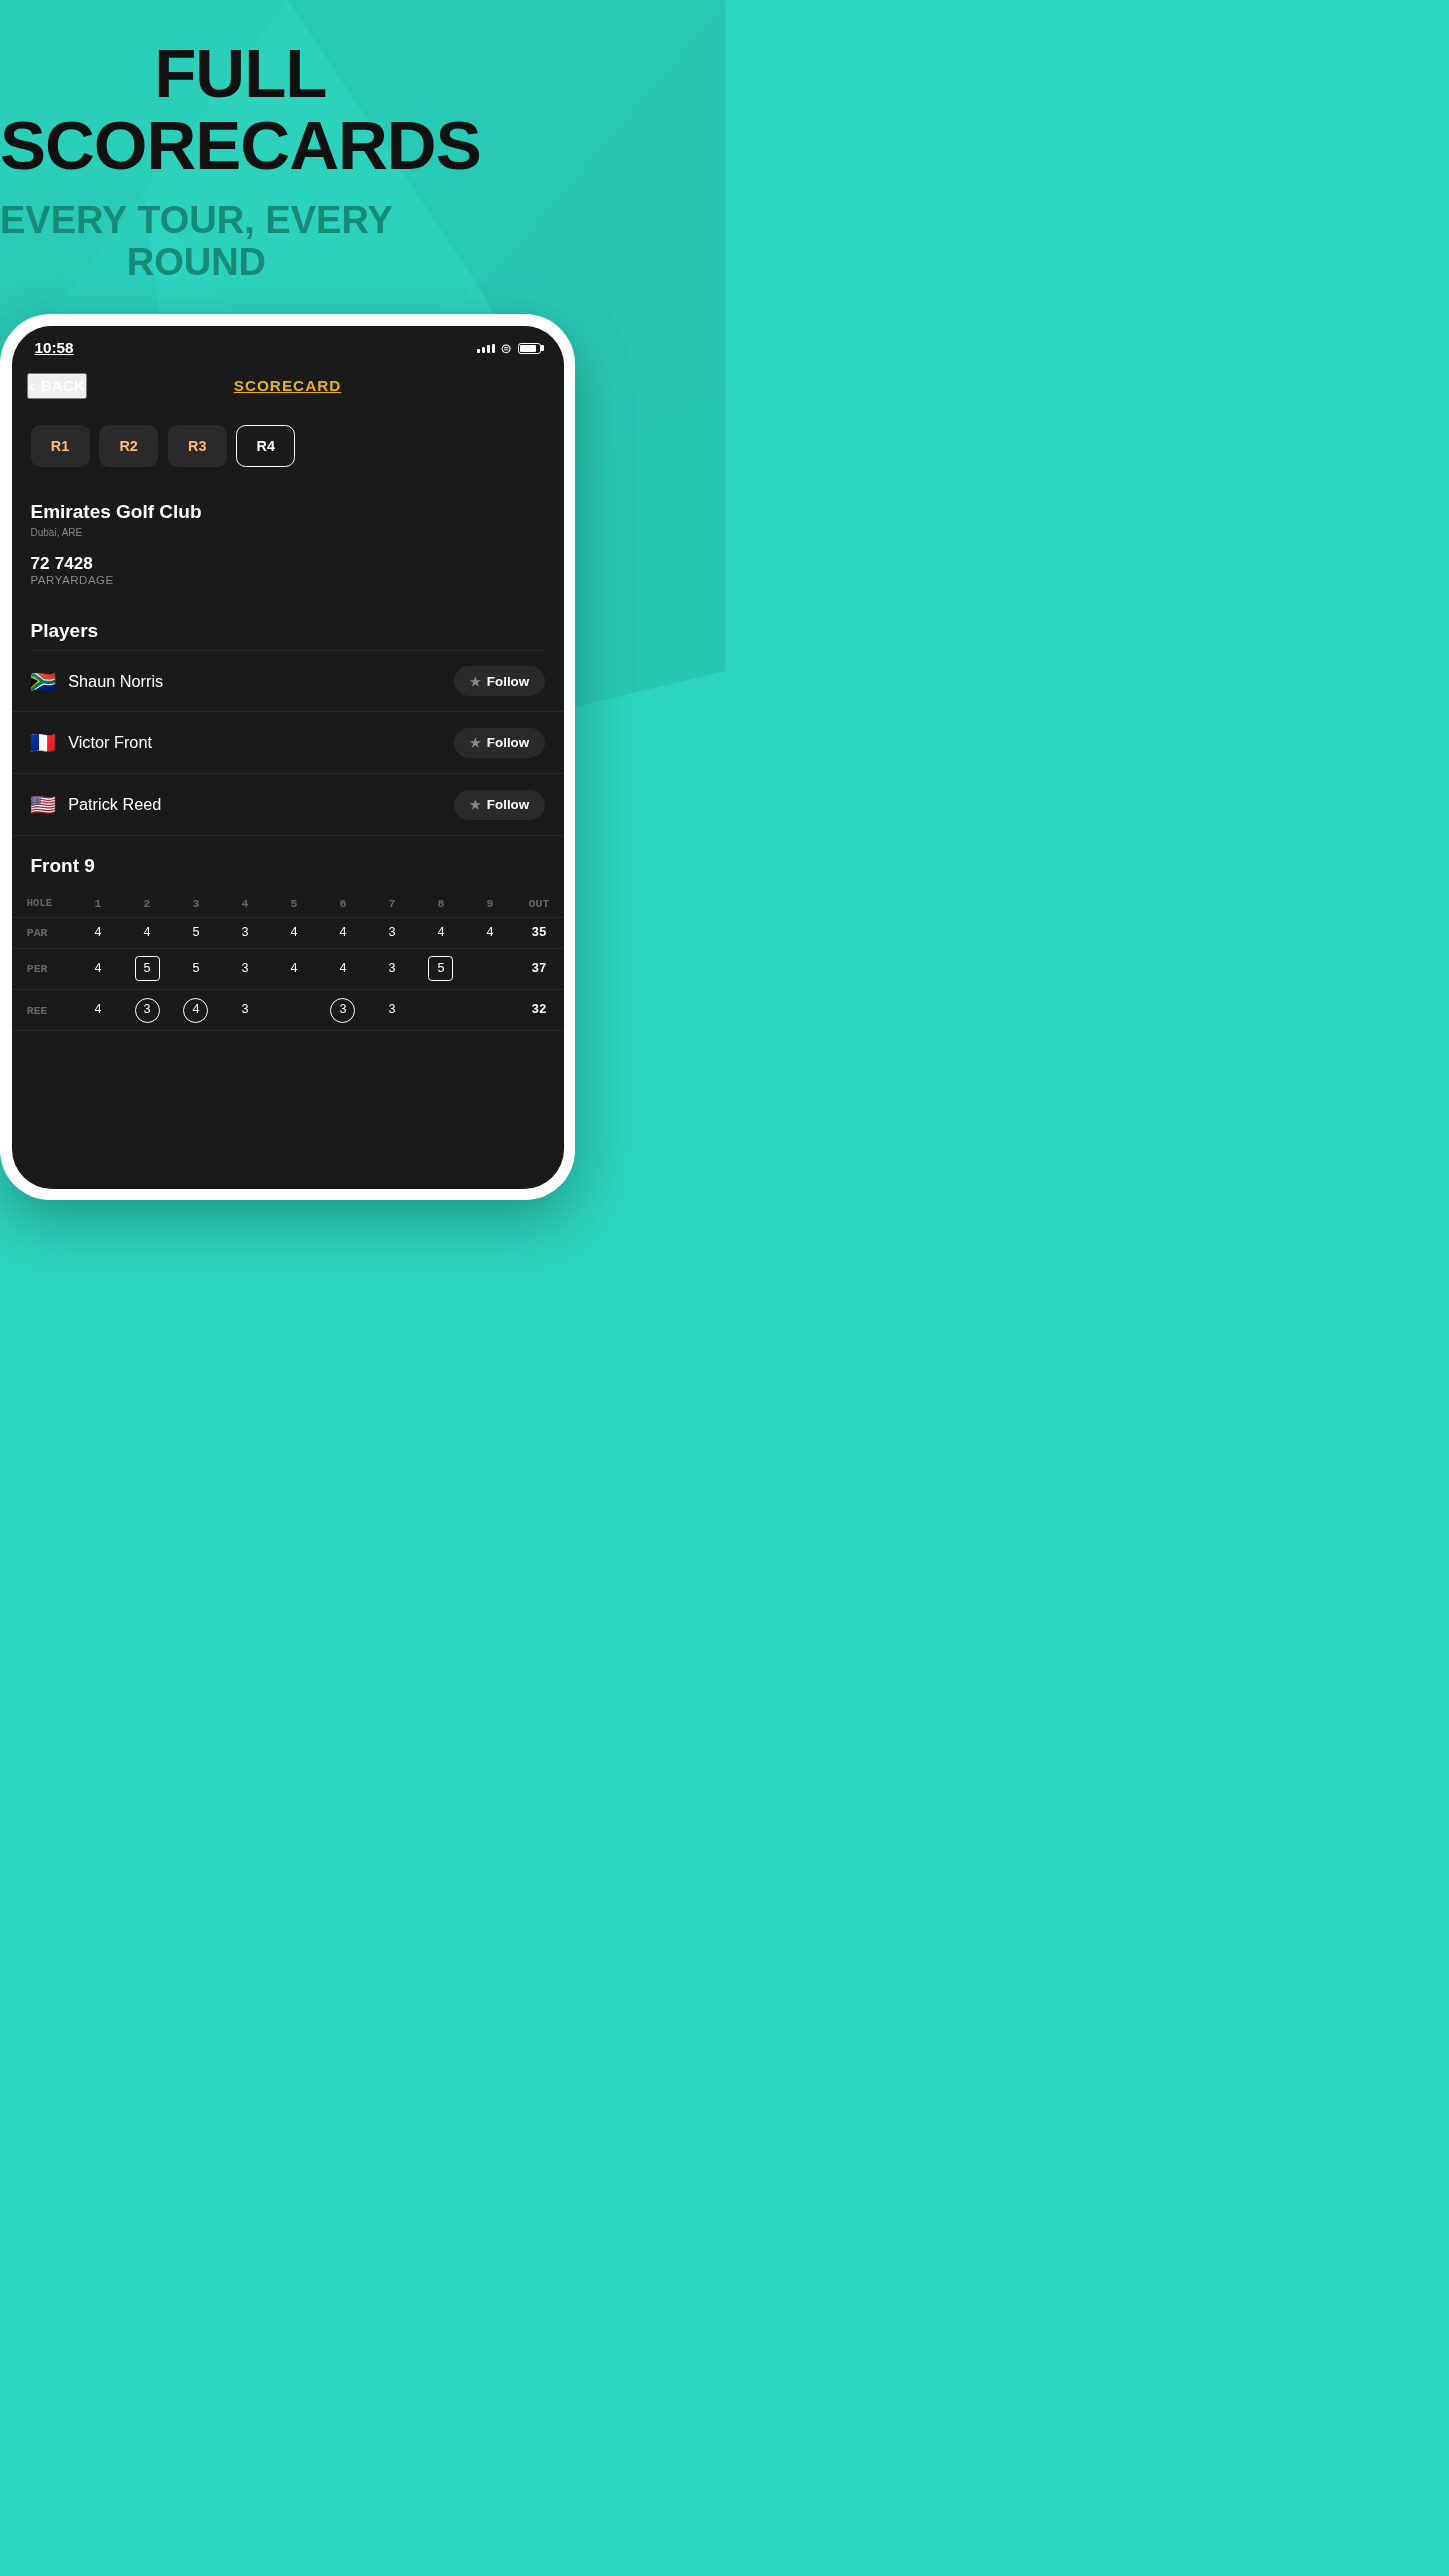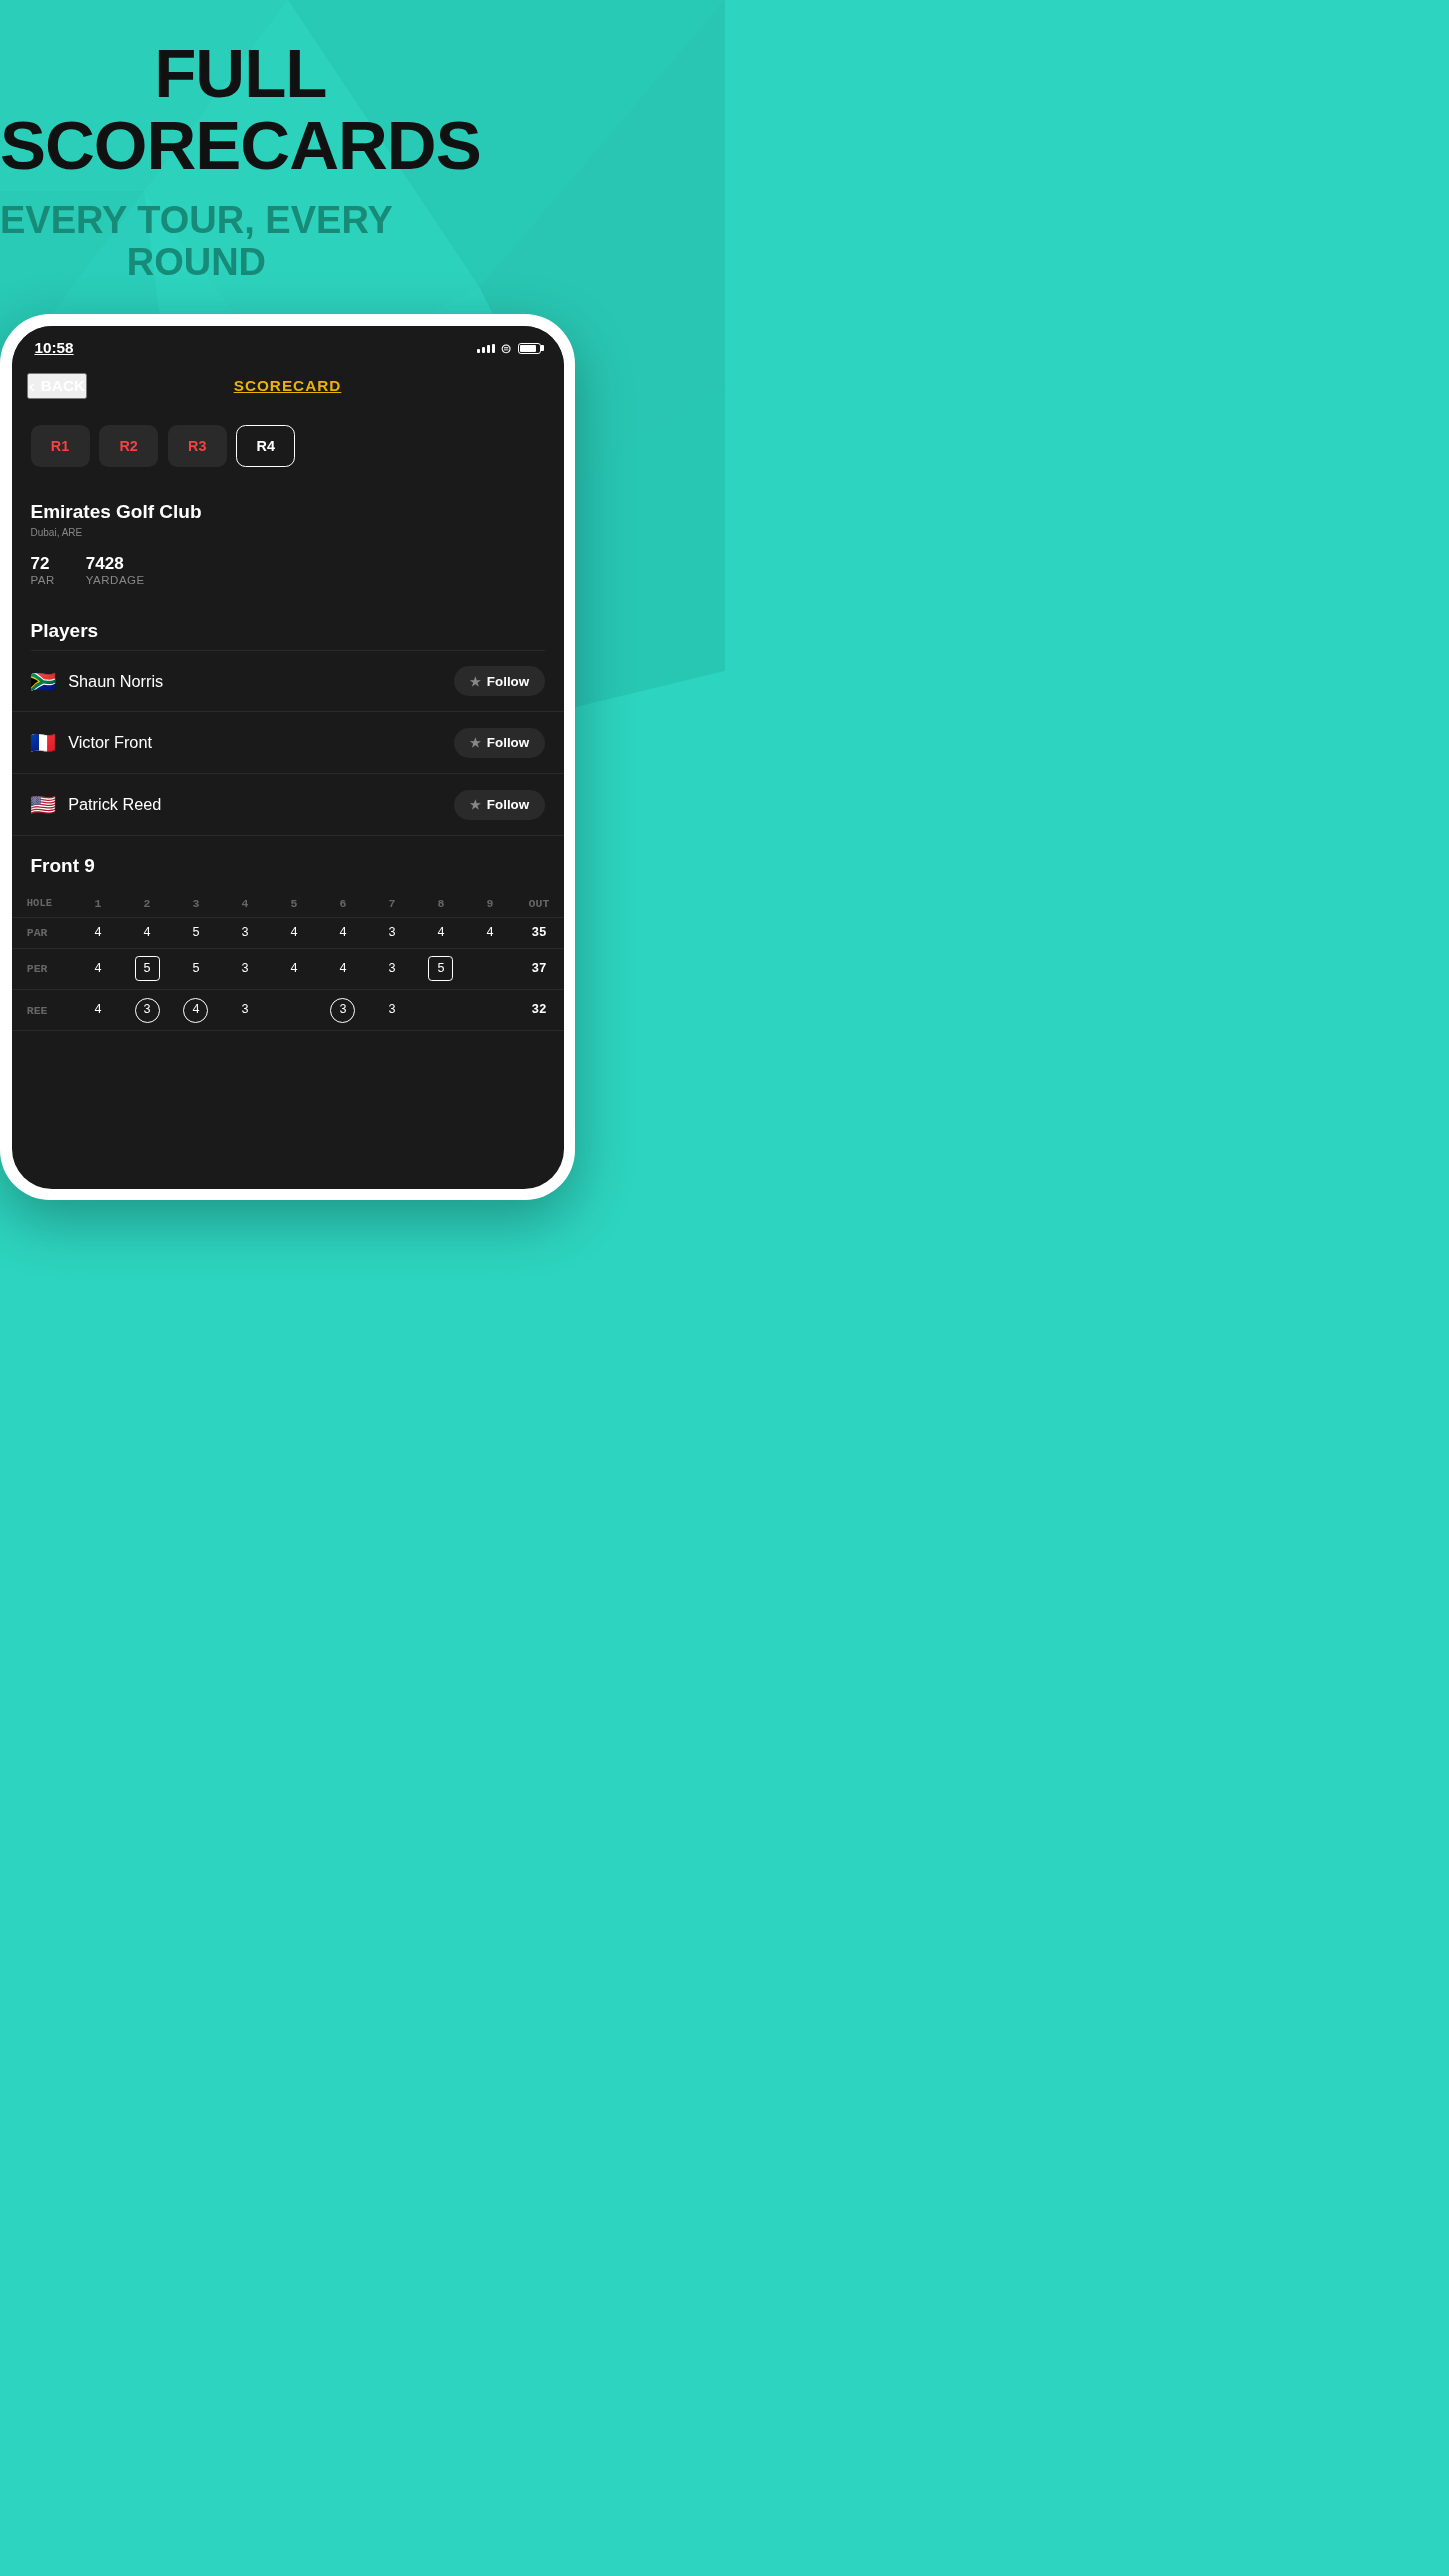--- a/index.html
+++ b/index.html
@@ -179,21 +179,21 @@
       gap: 9.6px;
       padding: 15.3px 19px;
       background: #1a1a1a;
     }
 
     .round-btn {
       width: 59px;
       height: 42px;
       border-radius: 9.6px;
       background: #2a2a2a;
-      color: #ef4444;
+      color: #fdba74;
       font-size: 14.4px;
       font-weight: 600;
       display: flex;
       align-items: center;
       justify-content: center;
       border: none;
     }
 
     .round-btn.active {
       background: #1a1a1a;
@@ -215,21 +215,20 @@
     }
 
     .course-location {
       font-size: 10px;
       color: #888;
       margin-bottom: 15.3px;
     }
 
     .course-stats {
       display: flex;
-      gap: 31px;
     }
 
     .stat-item {
       display: flex;
       flex-direction: column;
     }
 
     .stat-value {
       font-size: 17px;
       font-weight: 600;

